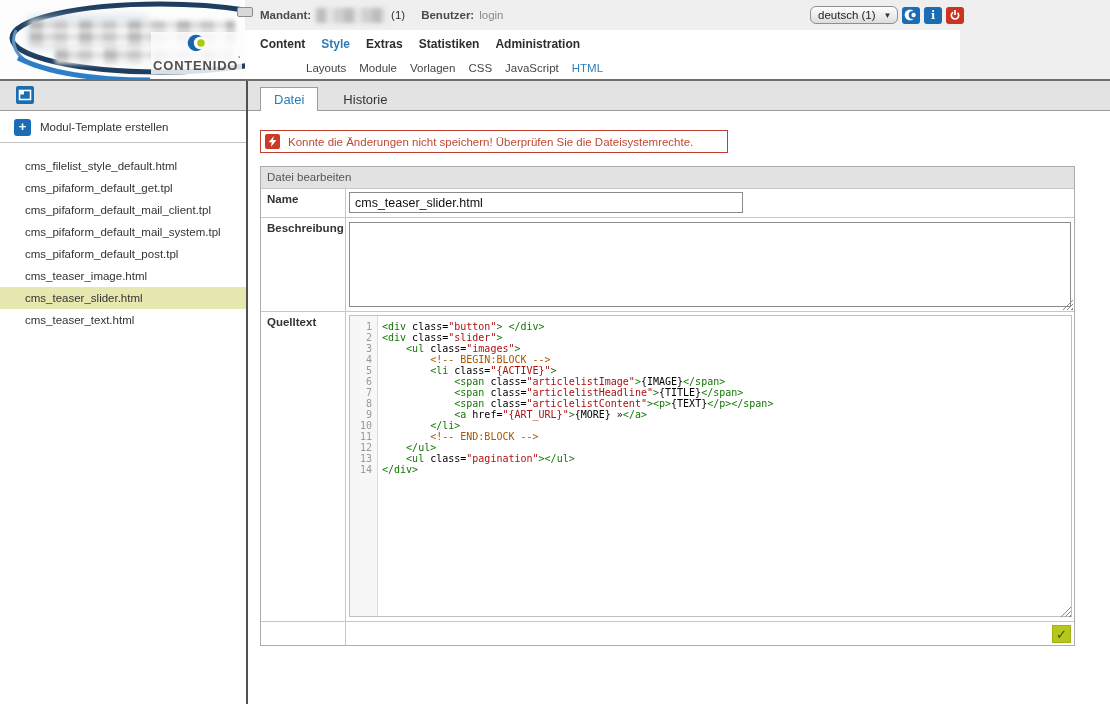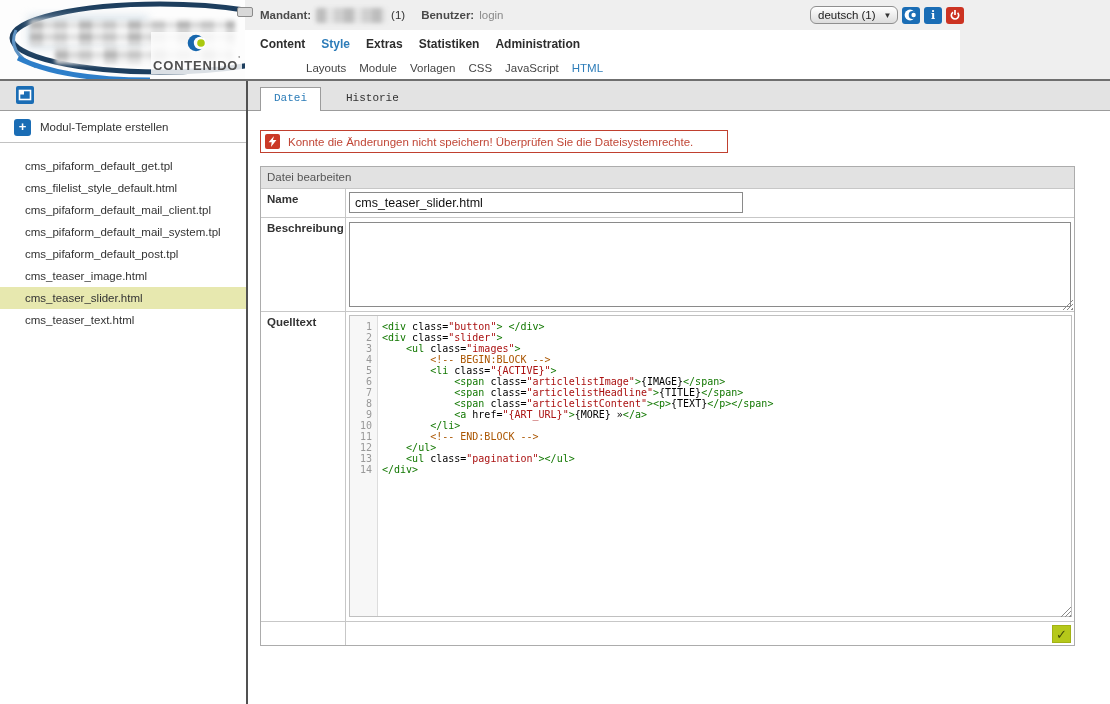--- a/index.html
+++ b/index.html
@@ -46,21 +46,21 @@
   .nav-sub .nav-item { font-size:11.5px; color:#444; cursor:pointer; }
   .nav-sub .nav-item.active { color:#2e7db9; }
 
   .hr-dark { position:absolute; left:0; top:79px; width:1110px; height:2px; background:#6f6f6f; }
 
   
   .band { position:absolute; left:0; top:81px; width:1110px; height:30px; background:#e3e3e3; border-bottom:1px solid #9c9c9c; }
   .area-icon { position:absolute; left:16px; top:5px; width:18px; height:18px; background:#1a6db5; border-radius:2px; }
   .splitter-handle { position:absolute; left:237px; top:7px; width:16px; height:10px; background:#d8d8d8; border:1px solid #8b8b8b; border-radius:2px; z-index:30; }
   .tab-row { position:absolute; left:260px; bottom:-1px; display:flex; gap:12px; align-items:flex-end; z-index:5; }
-  .tab { height:23px; padding:4px 13px 0 13px; font-size:11px; color:#333; cursor:pointer;font-family:Liberation Mono, monospace; }
+  .tab { height:23px; padding:4px 13px 0 13px; font-size:13px; color:#333; cursor:pointer; }
   .tab.active { background:#fff; border:1px solid #9c9c9c; border-bottom:none; height:24px; color:#2b7cb8; }
 
   
   .sidebar { position:absolute; left:0; top:112px; width:246px; bottom:0; background:#fff; }
   .create-row { height:31px; border-bottom:1px solid #c2c2c2; display:flex; align-items:center; gap:9px; padding-left:14px; cursor:pointer; }
   .plus-btn { width:17px; height:17px; background:#1a6db5; border-radius:3px; color:#fff; font-weight:bold;
     font-size:13px; line-height:15px; text-align:center; }
   .file-list { margin-top:12px; }
   .file-item { height:22px; line-height:22px; padding-left:25px; color:#333; cursor:pointer; white-space:nowrap; }
   .file-item.selected { background:#e7e8af; }
@@ -192,22 +192,22 @@
     </div>
 </div>
 <div class="splitter-handle"></div>
 
 <div class="sidebar">
   <div class="create-row">
     <span class="plus-btn">+</span>
     <span>Modul-Template erstellen</span>
   </div>
   <div class="file-list">
+      <div class="file-item">cms_filelist_style_default.html</div>
       <div class="file-item">cms_pifaform_default_get.tpl</div>
-      <div class="file-item">cms_filelist_style_default.html</div>
       <div class="file-item">cms_pifaform_default_mail_client.tpl</div>
       <div class="file-item">cms_pifaform_default_mail_system.tpl</div>
       <div class="file-item">cms_pifaform_default_post.tpl</div>
       <div class="file-item">cms_teaser_image.html</div>
       <div class="file-item selected">cms_teaser_slider.html</div>
       <div class="file-item">cms_teaser_text.html</div>
     </div>
 </div>
 
 <div class="splitter"></div>

